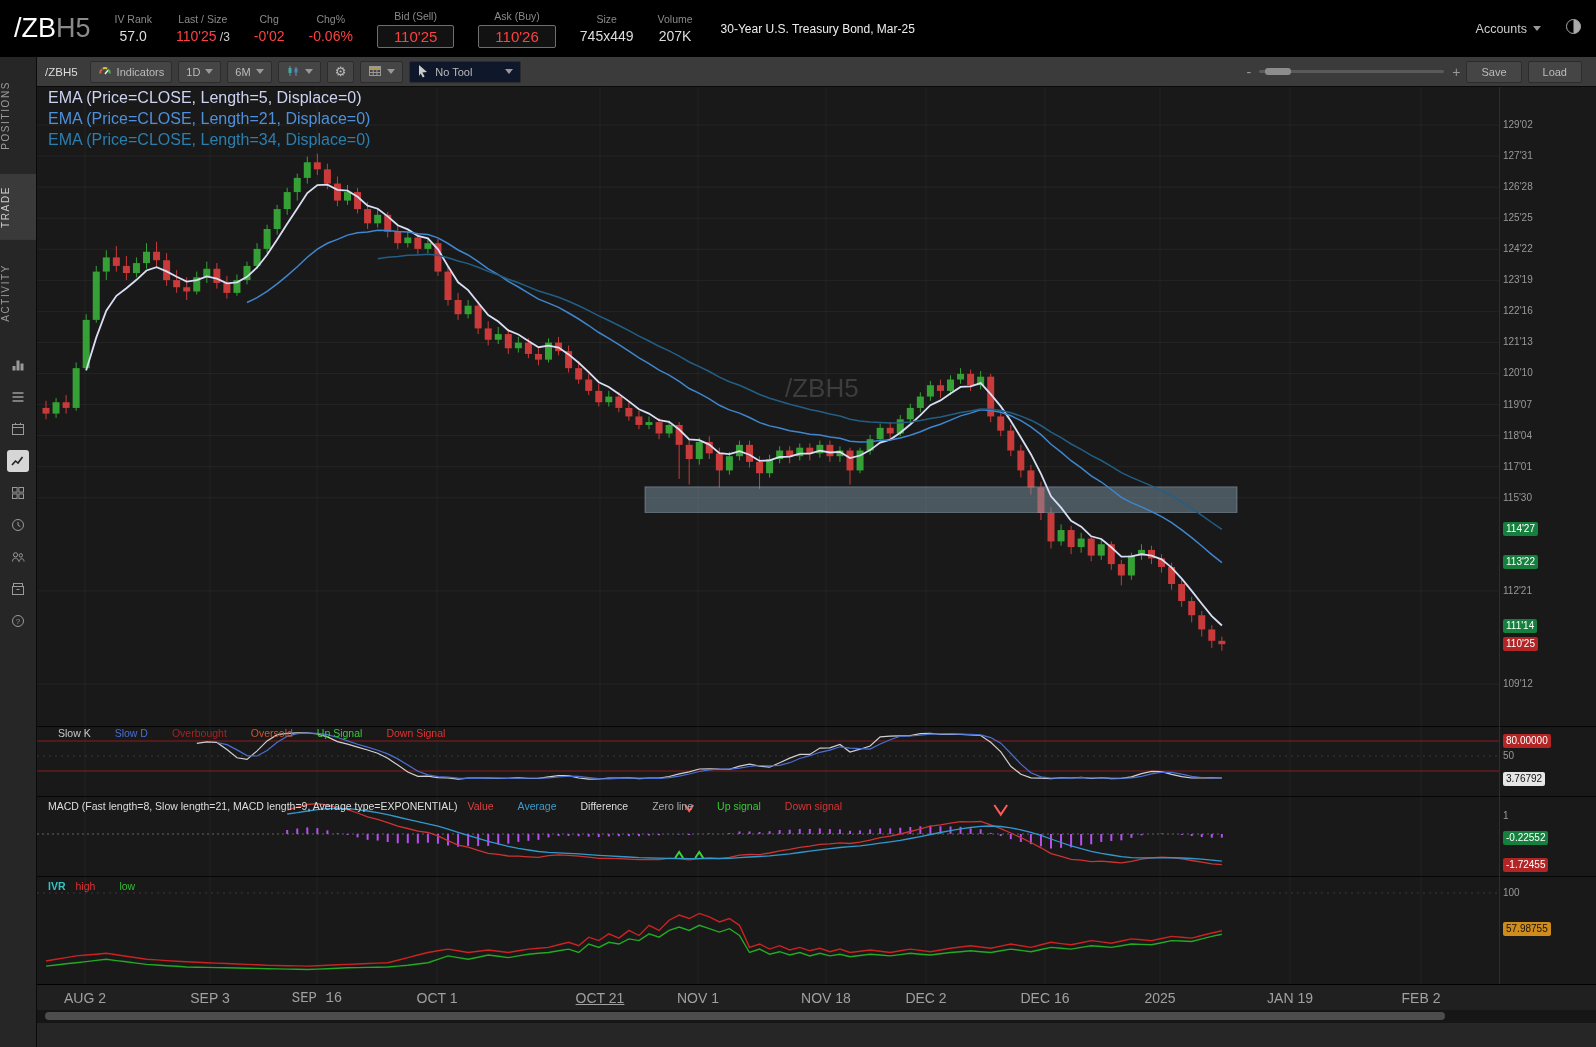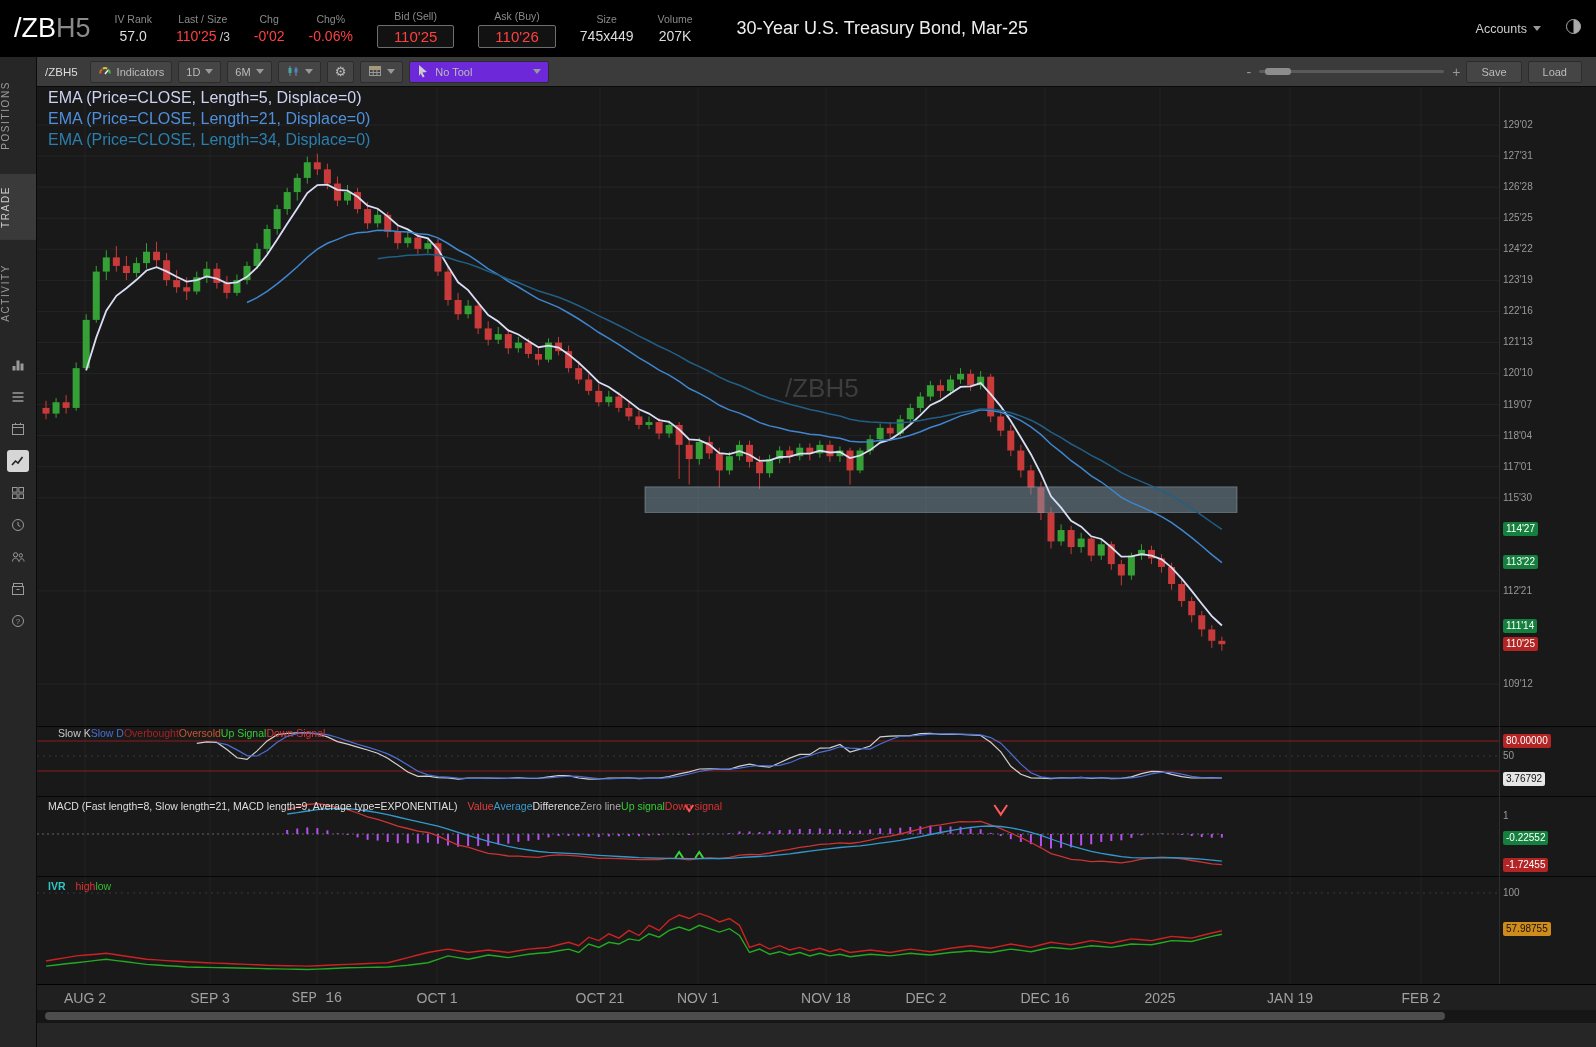--- a/index.html
+++ b/index.html
@@ -8,47 +8,47 @@
 
 .topbar{position:absolute;top:0;left:0;width:1596px;height:57px;background:#000;display:flex;align-items:center;padding:0 14px;gap:24px;z-index:30}
 .sym{font-size:27px;color:#fff}
 .sym .suf{color:#8a8a8a}
 .hfield{display:flex;flex-direction:column;align-items:center;gap:3px}
 .hlabel{font-size:10.5px;color:#8a8a8a;white-space:nowrap}
 .hvalue{font-size:14px;color:#ddd;white-space:nowrap}
 .hvalue.red{color:#ff4040}
 .hvalue .sfx{color:#ccc;font-size:12px}
 .pricebox{border:1px solid #6e6e6e;background:#121212;padding:2px 16px;border-radius:2px;font-size:15px;color:#ff4040}
-.instr{font-size:18px;color:#eee;white-space:nowrap;margin-left:20px}
+.instr{font-size:12px;color:#eee;white-space:nowrap;margin-left:4px}
 .hspacer{flex:1}
 .accounts{display:flex;align-items:center;gap:6px;color:#ccc;font-size:12.5px}
 .caret{width:0;height:0;border-left:4px solid transparent;border-right:4px solid transparent;border-top:5px solid #999;display:inline-block}
 
 .sidebar{position:absolute;top:57px;left:0;width:37px;height:990px;background:#262626;border-right:1px solid #0a0a0a;display:flex;flex-direction:column;align-items:center;z-index:25}
 .vtab{writing-mode:vertical-rl;transform:rotate(180deg);color:#9a9a9a;font-size:10px;letter-spacing:1.6px;padding:12px 0;margin-top:12px;width:100%;text-align:center;cursor:pointer}
 .vtab.active{background:#3a3a3a;color:#ccc}
 .icon-stack{margin-top:20px;display:flex;flex-direction:column;gap:10px;align-items:center}
 .sicon{width:22px;height:22px;display:flex;align-items:center;justify-content:center;border-radius:3px;cursor:pointer}
 .sicon.active{background:#d6d6d6}
 
 .toolbar{position:absolute;top:57px;left:37px;right:0;height:30px;background:#3b3b3b;display:flex;align-items:center;gap:6px;padding:0 8px;border-bottom:1px solid #0a0a0a;z-index:25}
 .tsym{color:#ddd;font-size:11.5px;margin-right:6px}
 .tbtn{display:flex;align-items:center;gap:5px;background:#454545;border:1px solid #2c2c2c;border-radius:2px;color:#bbb;font-size:11px;padding:0 7px;height:22px;cursor:pointer;white-space:nowrap}
-.tool-dd{width:140px;background:#6d28d9;justify-content:space-between}
+.tool-dd{width:112px;background:#0f172a;justify-content:space-between}
 .gear{font-size:13px;color:#bbb}
 .tspacer{flex:1}
 .zoom{display:flex;align-items:center;gap:8px;color:#999;font-size:14px}
 .ztrack{width:185px;height:3px;background:#5a5a5a;border-radius:2px;position:relative}
 .zhandle{position:absolute;left:6px;top:-2px;width:26px;height:7px;background:#8d8d8d;border-radius:3px}
 
 .ema-row{position:absolute;left:48px;font-size:16px;z-index:10;white-space:nowrap}
 .lg{position:absolute;left:48px;font-size:10.5px;color:#ddd;z-index:10;white-space:nowrap}
 .lg-title{color:#ddd}
 .lg-title.cyan{color:#2fc6c6;font-weight:bold}
-.lg-items{display:inline-flex;gap:0;margin-left:10px}
+.lg-items{display:inline-flex;gap:24px;margin-left:10px}
 
 .axlabel{position:absolute;left:1503px;font-size:10px;line-height:14px;white-space:nowrap;z-index:8}
 .ax-plain{color:#999}
 .bx{padding:0 3px;border-radius:2px;color:#fff}
 .bx-blue{background:#15803d}
 .bx-red{background:#b32424}
 .bx-white{background:#e6e6e6;color:#111}
 .bx-orange{background:#d08c1a;color:#111}
 .tl{position:absolute;top:990px;font-size:14px;color:#a0a0a0;transform:translateX(-50%);z-index:8;white-space:nowrap}
 .hsep{position:absolute;left:37px;right:0;height:1px;background:#060606;z-index:6}
@@ -302,21 +302,21 @@
       <div class="axlabel bx bx-white" style="top: 772.115px;">3.76792</div>
       <div class="axlabel ax-plain" style="top: 809px;">1</div>
       <div class="axlabel bx bx-blue" style="top: 831.059px;">-0.22552</div>
       <div class="axlabel bx bx-red" style="top: 858.042px;">-1.72455</div>
       <div class="axlabel ax-plain" style="top: 886px;">100</div>
       <div class="axlabel bx bx-orange" style="top: 921.708px;">57.98755</div>
       <div class="tl" style="left: 85px;">AUG 2</div>
       <div class="tl" style="left: 210px;">SEP 3</div>
       <div class="tl" style="left: 317px; font-family: Liberation Mono, monospace;">SEP 16</div>
       <div class="tl" style="left: 437px;">OCT 1</div>
-      <div class="tl" style="left: 600px;">OCT 21</div>
+      <div class="tl" style="left: 600px; text-decoration: underline;">OCT 21</div>
       <div class="tl" style="left: 698px;">NOV 1</div>
       <div class="tl" style="left: 826px;">NOV 18</div>
       <div class="tl" style="left: 926px;">DEC 2</div>
       <div class="tl" style="left: 1045px;">DEC 16</div>
       <div class="tl" style="left: 1160px;">2025</div>
       <div class="tl" style="left: 1290px;">JAN 19</div>
       <div class="tl" style="left: 1421px;">FEB 2</div>
     </div>
 <svg width="1462" height="639" class="panel" style="left:37px;top:87px">
       <line x1="48" y1="0" x2="48" y2="639" stroke="rgba(255,255,255,0.045)"></line>

